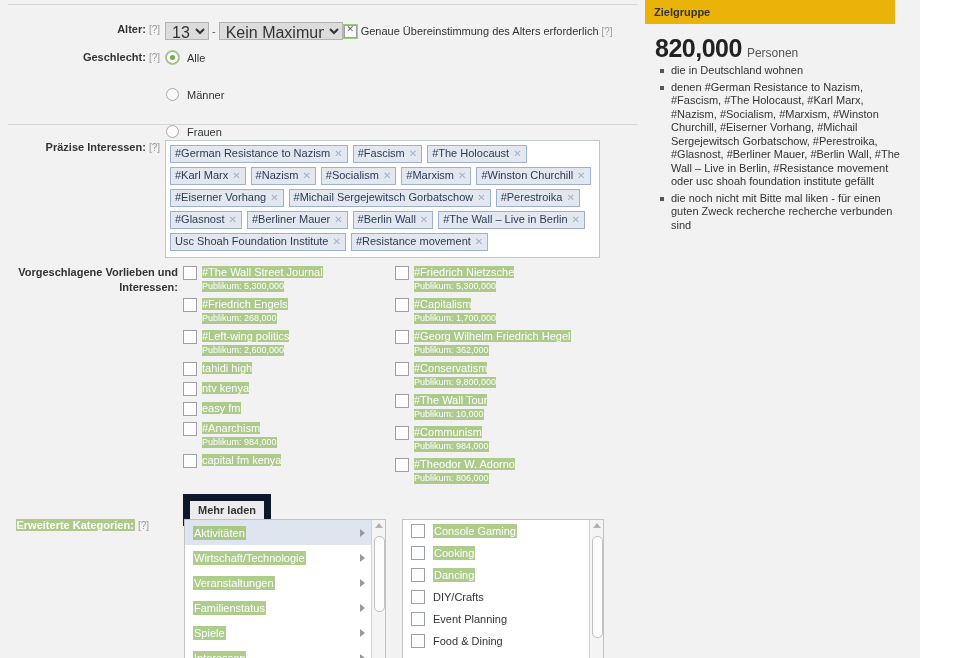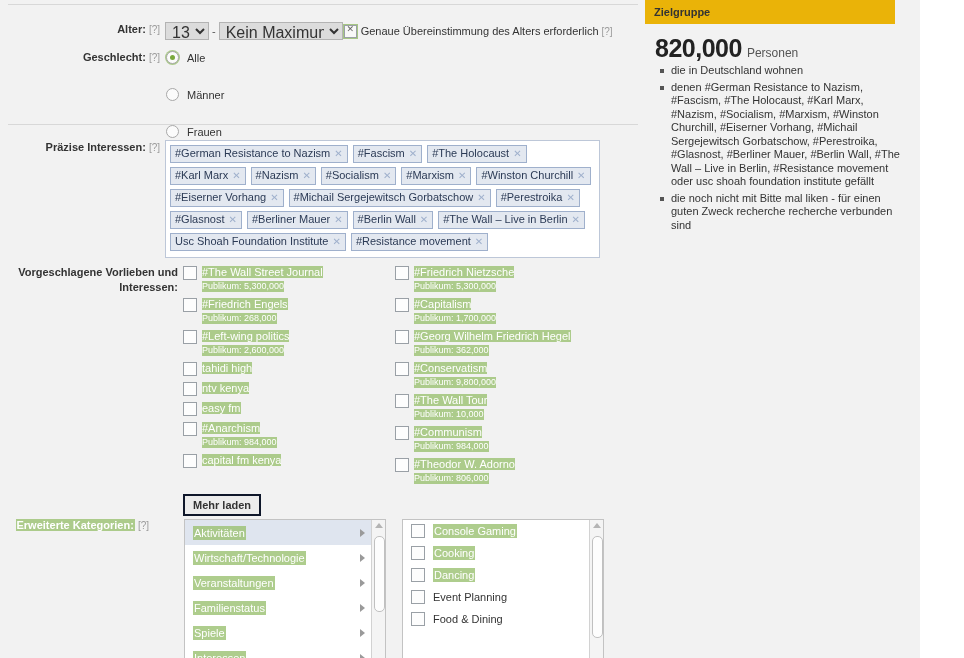--- a/index.html
+++ b/index.html
@@ -208,21 +208,21 @@
     margin-top: 1px;
   }
   .sugg-audience:empty { display: none; }
 
   #load-more-button {
     font-family: "Liberation Sans", sans-serif;
     font-size: 11px;
     font-weight: bold;
     color: #333;
     background: #ececec;
-    border: 2px solid #0f172a;
+    border: 7px solid #0f172a;
     padding: 3px 8px;
     cursor: pointer;
   }
 
   
   #adv-label-row { position: absolute; left: 0; top: 519px; width: 149px; display:flex; justify-content:flex-end; }
   .label-hi {
     background: rgba(154,192,113,0.8);
     color: #ffffff;
     font-weight: bold;
@@ -616,20 +616,24 @@
         <div class="opt-row">
           <span class="opt-cb"></span>
           <span class="opt-name hi">Cooking</span>
         </div>
         <div class="opt-row">
           <span class="opt-cb"></span>
           <span class="opt-name hi">Dancing</span>
         </div>
         <div class="opt-row">
           <span class="opt-cb"></span>
+          <span class="opt-name">DIY/Crafts</span>
+        </div>
+        <div class="opt-row">
+          <span class="opt-cb"></span>
           <span class="opt-name">Event Planning</span>
         </div>
         <div class="opt-row">
           <span class="opt-cb"></span>
           <span class="opt-name">Food &amp; Dining</span>
         </div>
       </div>
     <div class="scrollbar">
       <div class="sb-arrow"></div>
       <div class="sb-thumb" id="opt-thumb"></div>

